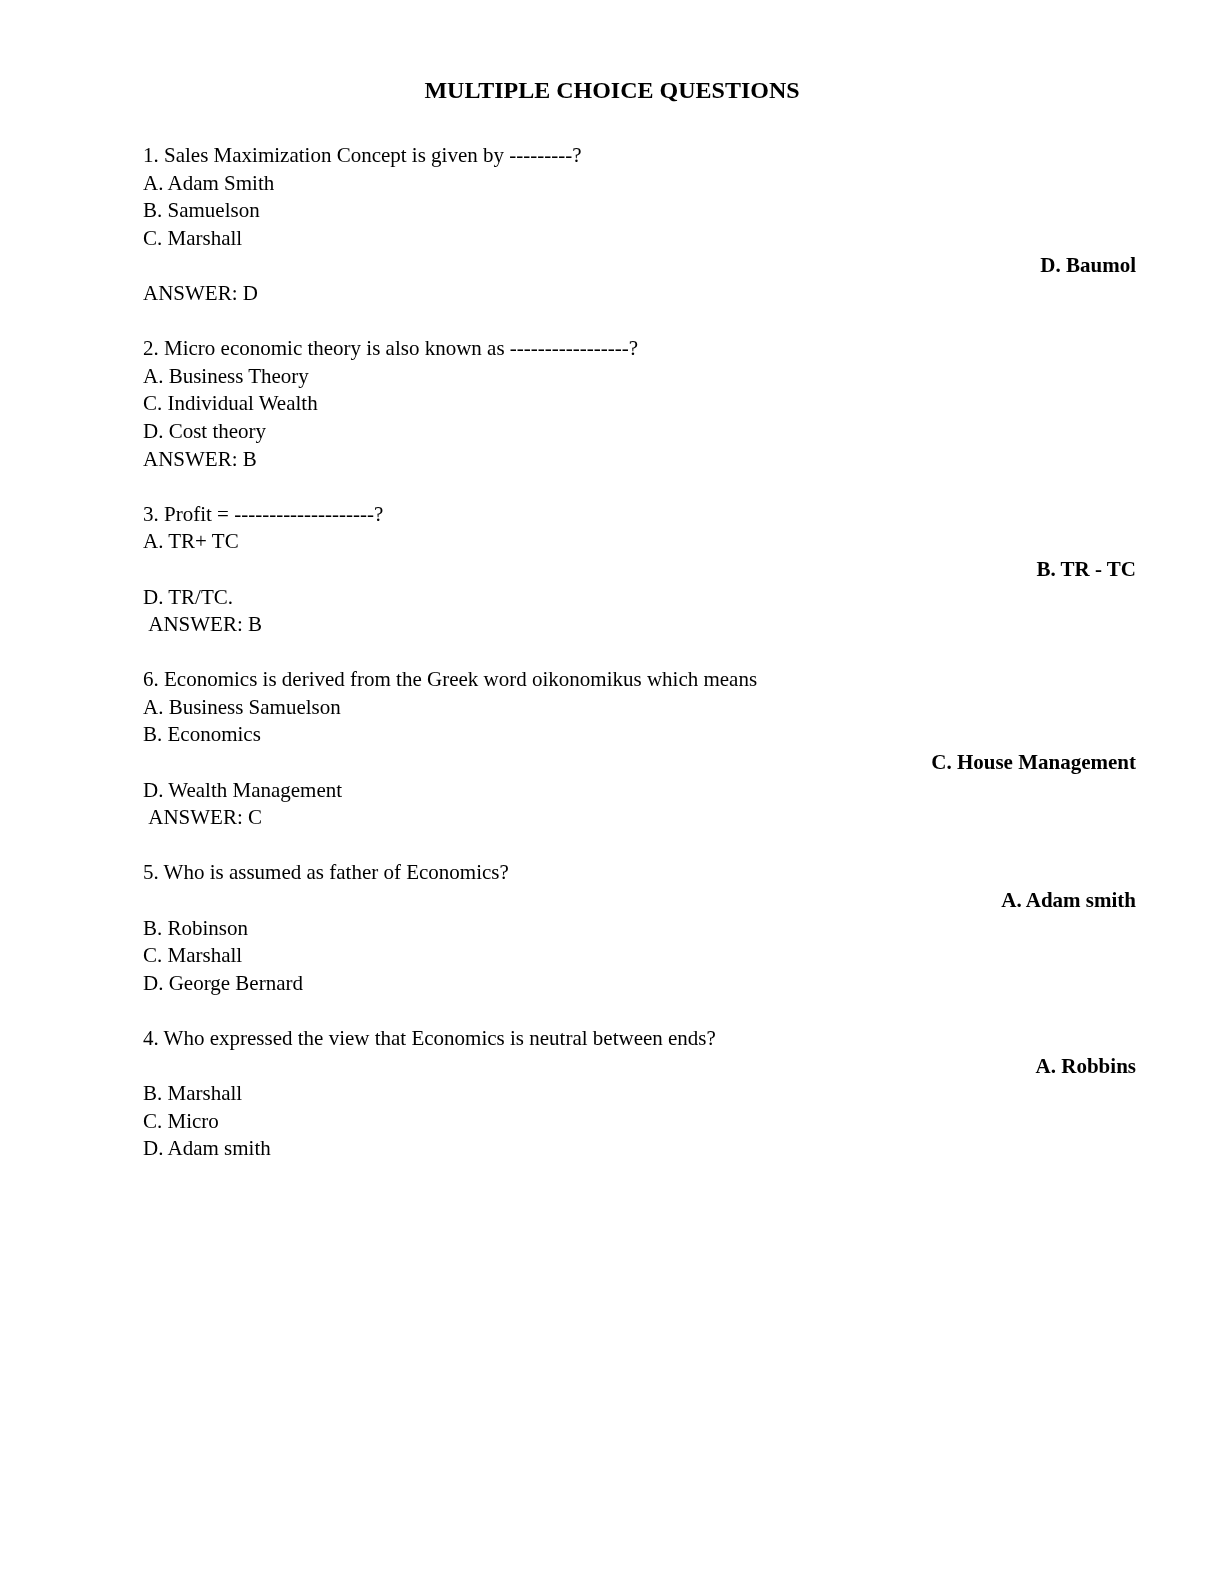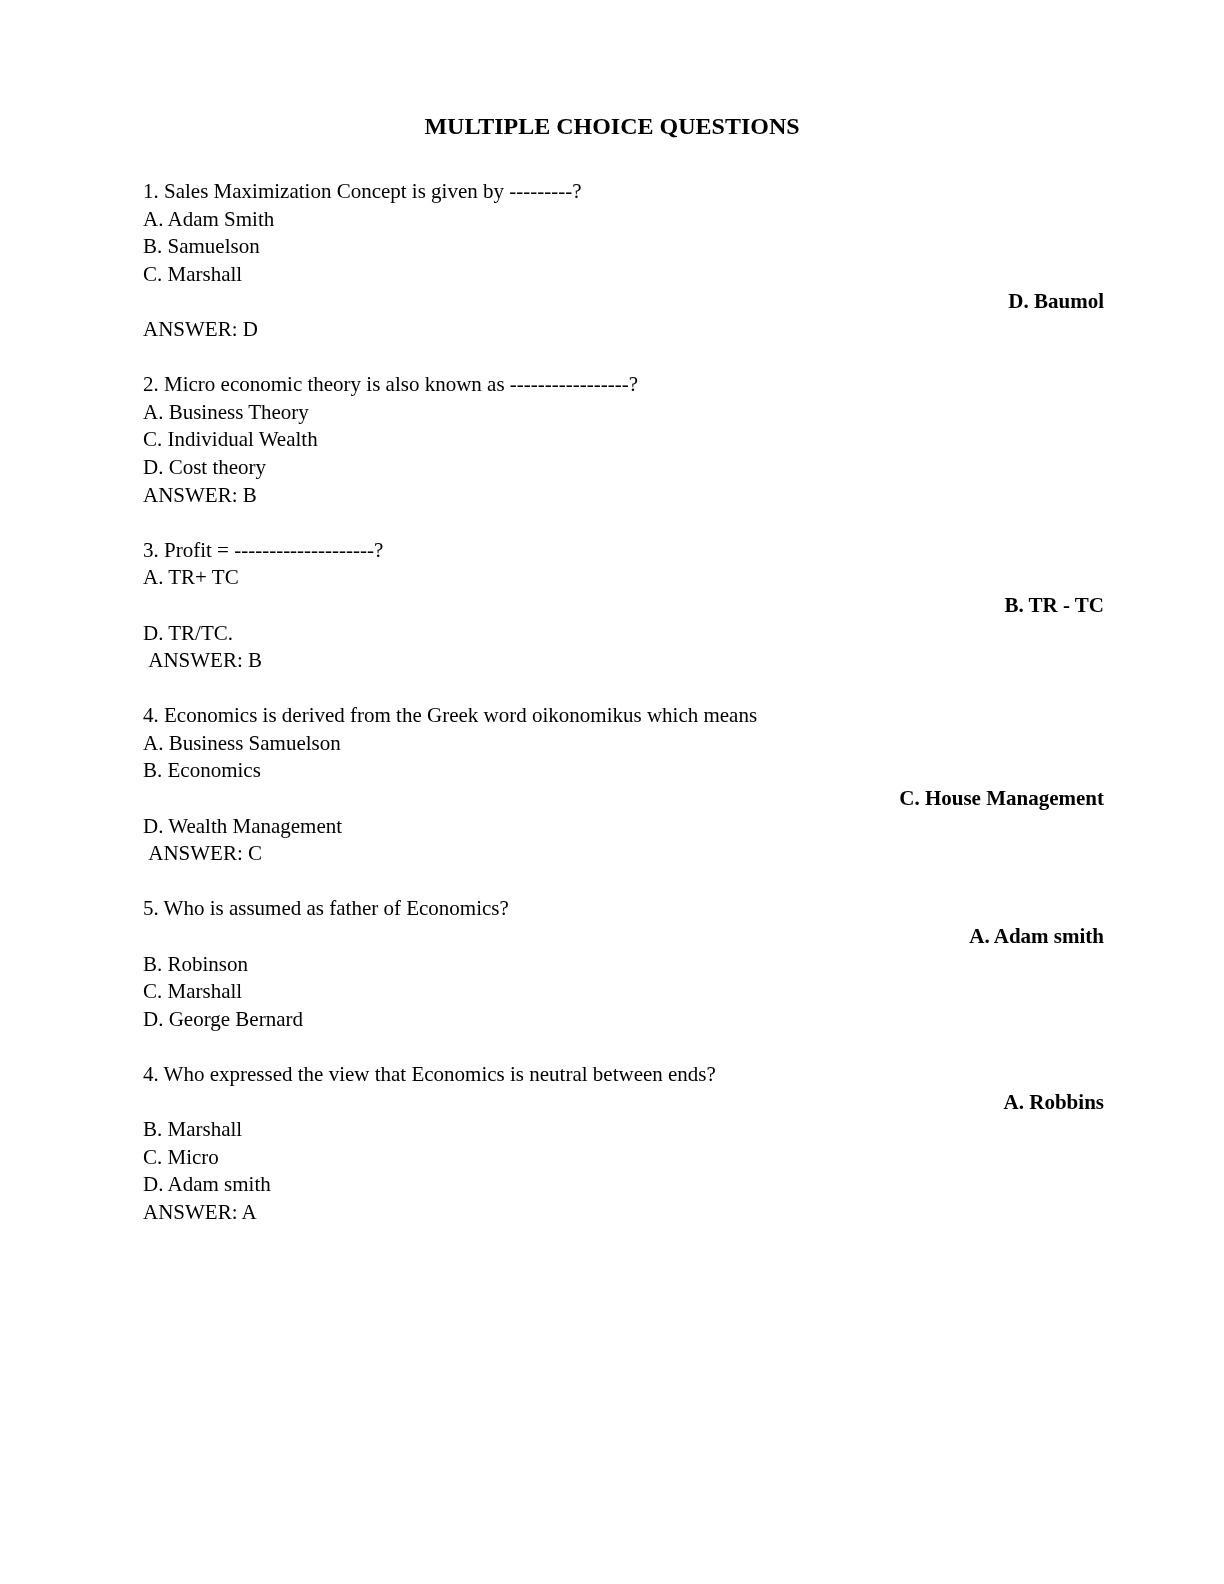--- a/index.html
+++ b/index.html
@@ -11,28 +11,28 @@
     position: relative;
     width: 1224px;
     height: 1584px;
     background: #ffffff;
     font-family: "Liberation Serif", serif;
     color: #000000;
     overflow: hidden;
   }
   .title {
     margin: 0;
-    padding-top: 112px;
+    padding-top: 76px;
     text-align: center;
     font-size: 24px;
     font-weight: 700;
     line-height: 28px;
   }
   .questions {
-    padding: 38px 120px 0 143px;
+    padding: 38px 88px 0 143px;
   }
   .line {
     margin: 0;
     font-size: 21px;
     line-height: 27.6px;
     white-space: pre-wrap;
   }
   .bold {
     font-weight: 700;
     text-align: right;
@@ -66,36 +66,35 @@
         <p class="line">ANSWER: B</p>
       </div>
       <div class="qblock">
         <p class="line">3. Profit = --------------------?</p>
         <p class="line">A. TR+ TC</p>
         <p class="line bold">B. TR - TC</p>
         <p class="line">D. TR/TC.</p>
         <p class="line"> ANSWER: B</p>
       </div>
       <div class="qblock">
-        <p class="line">4. Economics is derived from the Greek word oikonomikus which means</p>
+        <p class="line">6. Economics is derived from the Greek word oikonomikus which means</p>
         <p class="line">A. Business Samuelson</p>
         <p class="line">B. Economics</p>
         <p class="line bold">C. House Management</p>
         <p class="line">D. Wealth Management</p>
         <p class="line"> ANSWER: C</p>
       </div>
       <div class="qblock">
         <p class="line">5. Who is assumed as father of Economics?</p>
         <p class="line bold">A. Adam smith</p>
         <p class="line">B. Robinson</p>
         <p class="line">C. Marshall</p>
         <p class="line">D. George Bernard</p>
       </div>
       <div class="qblock">
         <p class="line">4. Who expressed the view that Economics is neutral between ends?</p>
         <p class="line bold">A. Robbins</p>
         <p class="line">B. Marshall</p>
         <p class="line">C. Micro</p>
         <p class="line">D. Adam smith</p>
-        <p class="line">ANSWER: A</p>
       </div>
     </div>
 </div>
 
 </body></html>

